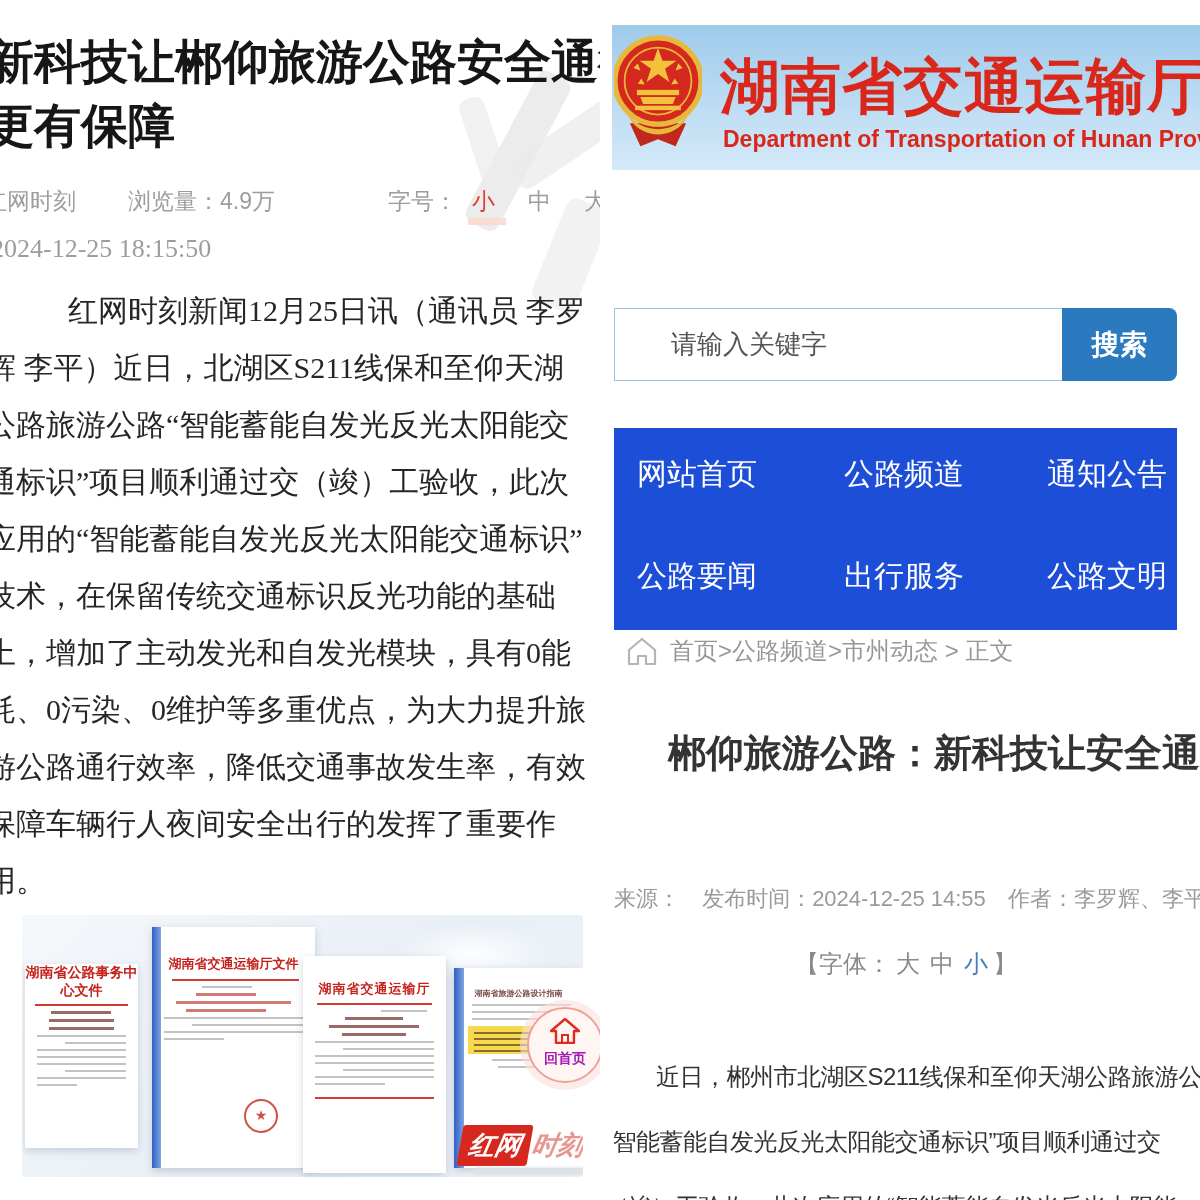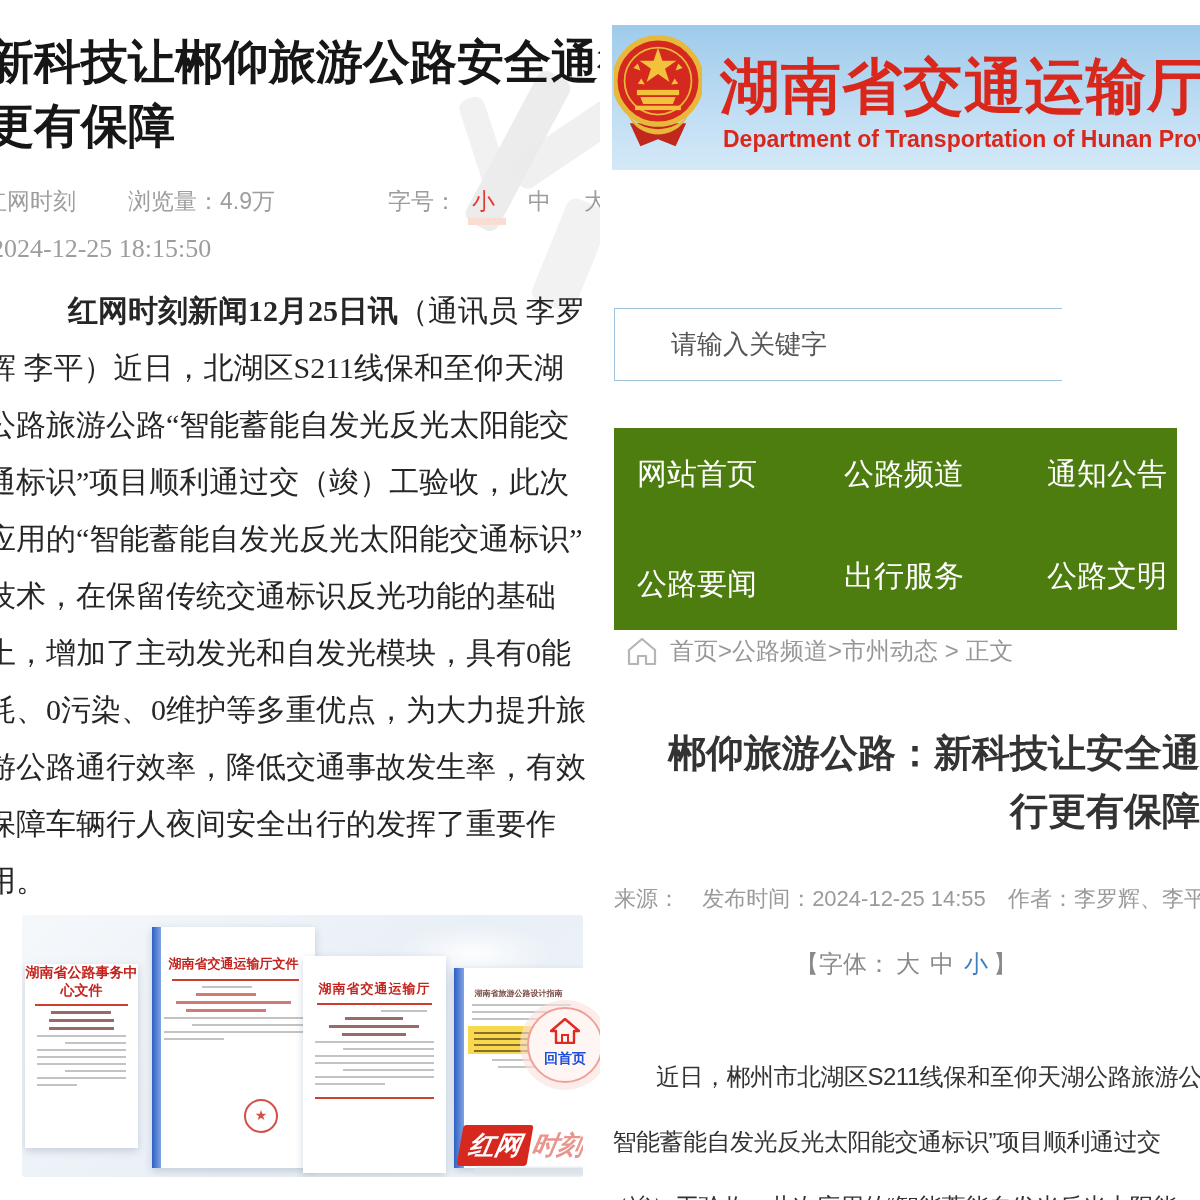--- a/index.html
+++ b/index.html
@@ -22,21 +22,21 @@
   .l-fs-s{left:472px;color:#e23c30;}
   .l-fs-underline{position:absolute;left:468px;top:32px;width:38px;height:7px;background:#f9ddd3;}
   .l-fs-m{left:528px;}
   .l-fs-l{left:584px;}
   .l-date{position:absolute;left:-9px;top:234px;font-family:"Liberation Serif",serif;
           font-size:26px;color:#9d9d9d;white-space:nowrap;z-index:2;}
   .l-body{position:absolute;left:-14px;top:282px;z-index:2;font-family:"Liberation Serif","DejaVu Serif",serif;
           font-size:30px;color:#262626;}
   .l-body .ln{height:57px;line-height:57px;white-space:nowrap;}
   .l-body .ln1{padding-left:82px;}
-  .l-body b{font-weight:700;text-align:right;}
+  .l-body b{font-weight:400;text-align:right;}
   
   .l-image{position:absolute;left:22px;top:915px;width:561px;height:262px;overflow:hidden;border-radius:2px;
            background:linear-gradient(135deg,#f5f8fb 0%,#e9eff6 55%,#eef4f9 100%);}
   .l-image .cloud{position:absolute;right:30px;top:8px;width:160px;height:60px;border-radius:50%;
            background:radial-gradient(ellipse at center,rgba(255,255,255,.9),rgba(255,255,255,0) 70%);}
   .doc{position:absolute;background:#fff;box-shadow:0 3px 8px rgba(90,110,140,.28);}
   .doc .dt{font-weight:700;text-align:center;color:#c4231d;}
   .doc .rule{height:2px;background:#cf3c30;margin:4px 10px 0 10px;}
   .bars i{display:block;background:#c3c3c3;height:2px;margin:5px 12px 0 12px;}
   .bars i.s{margin-left:40px;}
@@ -45,21 +45,21 @@
   .bars.dark i{background:#9a6a66;height:3px;}
   .spine{position:absolute;top:0;bottom:0;width:9px;background:linear-gradient(90deg,#2e5fc4,#7fa3e2);}
   .seal{position:absolute;width:30px;height:30px;border:2px solid #d05248;border-radius:50%;
         color:#d05248;font-size:14px;line-height:28px;text-align:center;}
   .hl{background:#f6d94e;margin:6px 8px 0 8px;padding:2px 0;}
   .hl i{display:block;background:#8a6d2a;height:2px;margin:4px 6px 0 6px;}
   
   .home-badge{position:absolute;left:527px;top:1007px;width:72px;height:72px;border-radius:50%;
       background:#fff6f4;border:2px solid #efA09a;box-shadow:0 0 0 7px rgba(250,225,221,.6);
       z-index:5;text-align:center;}
-  .home-badge .hb-label{color:#1d4ed8;font-size:14px;font-weight:700;margin-top:2px;}
+  .home-badge .hb-label{color:#a21caf;font-size:14px;font-weight:700;margin-top:2px;}
   
   .rn-logo{position:absolute;left:438px;top:210px;white-space:nowrap;transform:skewX(-10deg);z-index:4;}
   .rn-logo .p1{display:inline-block;background:#d6281e;color:#fff;font-weight:700;font-style:italic;
       font-size:26px;padding:3px 9px;border-radius:3px;}
   .rn-logo .p2{display:inline-block;color:#e8958e;font-weight:700;font-style:italic;font-size:26px;
       padding:3px 2px;text-shadow:0 0 2px #fff;}
   .rn-shadow{position:absolute;left:452px;top:252px;width:120px;height:8px;background:#dfe3e8;
       border-radius:4px;opacity:.8;filter:blur(1px);z-index:4;}
   
   #right-page{position:absolute;left:612px;top:0;width:588px;height:1200px;overflow:hidden;background:#fff;}
@@ -81,21 +81,21 @@
   .r-chname-en{position:absolute;left:225px;top:60px;font-size:33px;color:#3c3c3c;white-space:nowrap;letter-spacing:1px;}
   .r-search{position:absolute;left:2px;top:308px;width:563px;height:73px;}
   .r-search input{position:absolute;left:0;top:0;width:448px;height:73px;box-sizing:border-box;
       border:1px solid #9fc3dd;border-right:none;background:#fff;padding:0 10px 0 56px;
       font-size:26px;color:#555;outline:none;font-family:"Liberation Sans",sans-serif;}
   .r-search input::placeholder{color:#555;opacity:1;}
   .r-search .mag{position:absolute;left:14px;top:20px;}
   .r-search button{position:absolute;left:448px;top:0;width:115px;height:73px;border:none;
       background:#2b7ac0;color:#fff;font-size:28px;font-weight:700;border-radius:0 8px 8px 0;
       font-family:"Liberation Sans",sans-serif;cursor:pointer;}
-  .r-nav{position:absolute;left:2px;top:428px;width:563px;height:202px;background:#4d7c0f;}
+  .r-nav{position:absolute;left:2px;top:428px;width:563px;height:202px;background:#1d4ed8;}
   .r-nav .ni{position:absolute;color:#fff;font-size:30px;white-space:nowrap;cursor:pointer;}
   .r-breadcrumb{position:absolute;left:14px;top:632px;height:38px;display:flex;align-items:center;
       color:#979797;font-size:24px;}
   .r-breadcrumb svg{margin-right:12px;}
   .r-title{position:absolute;left:0;top:724px;width:588px;text-align:right;font-size:38px;
       font-weight:700;color:#333;line-height:58px;}
   .r-meta{position:absolute;left:2px;top:884px;width:586px;font-size:22px;color:#9a9a9a;white-space:nowrap;}
   .r-meta .gap{margin-left:16px;}
   .r-fontsize{position:absolute;left:0;top:948px;width:588px;text-align:center;font-size:24px;color:#8a8a8a;}
   .r-fontsize .fopt{margin:0 5px;}
@@ -269,41 +269,41 @@
       <div class="r-sitename-en">Department of Transportation of Hunan Province</div>
     </div>
 
 
     <div class="r-search">
       <svg class="mag" width="32" height="32" viewBox="0 0 32 32">
         <circle cx="13" cy="13" r="9" fill="none" stroke="#9a9a9a" stroke-width="2.5"></circle>
         <line x1="20" y1="20" x2="29" y2="29" stroke="#9a9a9a" stroke-width="2.5" stroke-linecap="round"></line>
       </svg>
       <input type="text" placeholder="请输入关键字" style="">
+      <button>搜索</button>
     </div>
 
     <div class="r-nav">
       <div class="ni" style="left:23px;top:26px;">网站首页</div>
       <div class="ni" style="left:230px;top:26px;">公路频道</div>
       <div class="ni" style="left:433px;top:26px;">通知公告</div>
-      <div class="ni" style="left:23px;top:128px;margin-top:8px;">公路要闻</div>
+      <div class="ni" style="left:23px;top:128px;">公路要闻</div>
       <div class="ni" style="left:230px;top:128px;">出行服务</div>
       <div class="ni" style="left:433px;top:128px;">公路文明</div>
     </div>
 
     <div class="r-breadcrumb">
       <svg width="32" height="32" viewBox="0 0 32 32">
         <path d="M16 4 L29 15 V29 H20 V21 H12 V29 H3 V15 Z" fill="none" stroke="#b5b5b5" stroke-width="2.2" stroke-linejoin="round"></path>
       </svg>
       <span>首页&gt;公路频道&gt;市州动态 &gt; 正文</span>
     </div>
 
     <div class="r-title">
       <div>郴仰旅游公路：新科技让安全通</div>
-      <div>行更有保障</div>
     </div>
 
     <div class="r-meta">
       <span>来源：</span>
       <span class="gap">发布时间：2024-12-25 14:55</span>
       <span class="gap">作者：李罗辉、李平</span>
     </div>
 
     <div class="r-fontsize">
       <span>【字体：</span><span class="fopt">大</span><span class="fopt">中</span><span class="fopt blue">小</span><span>】</span>

